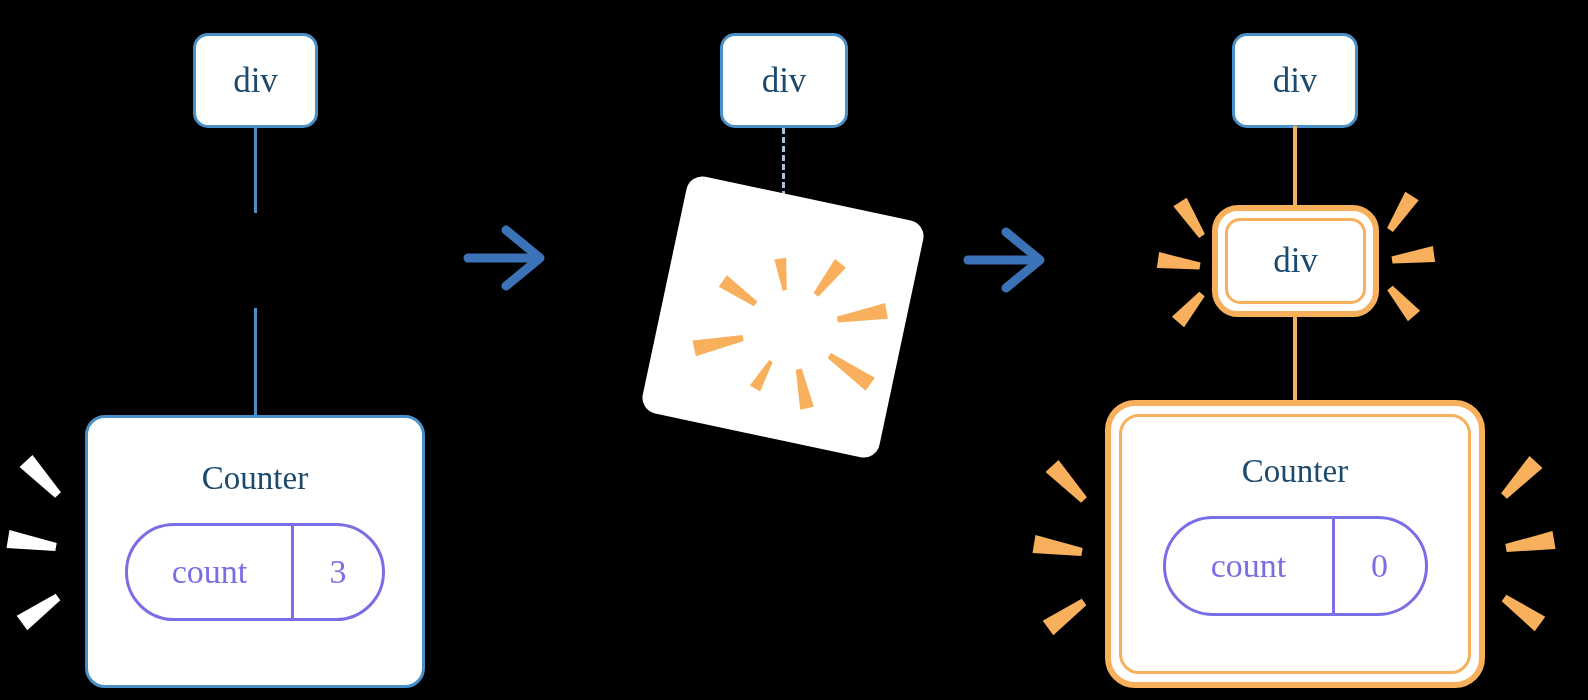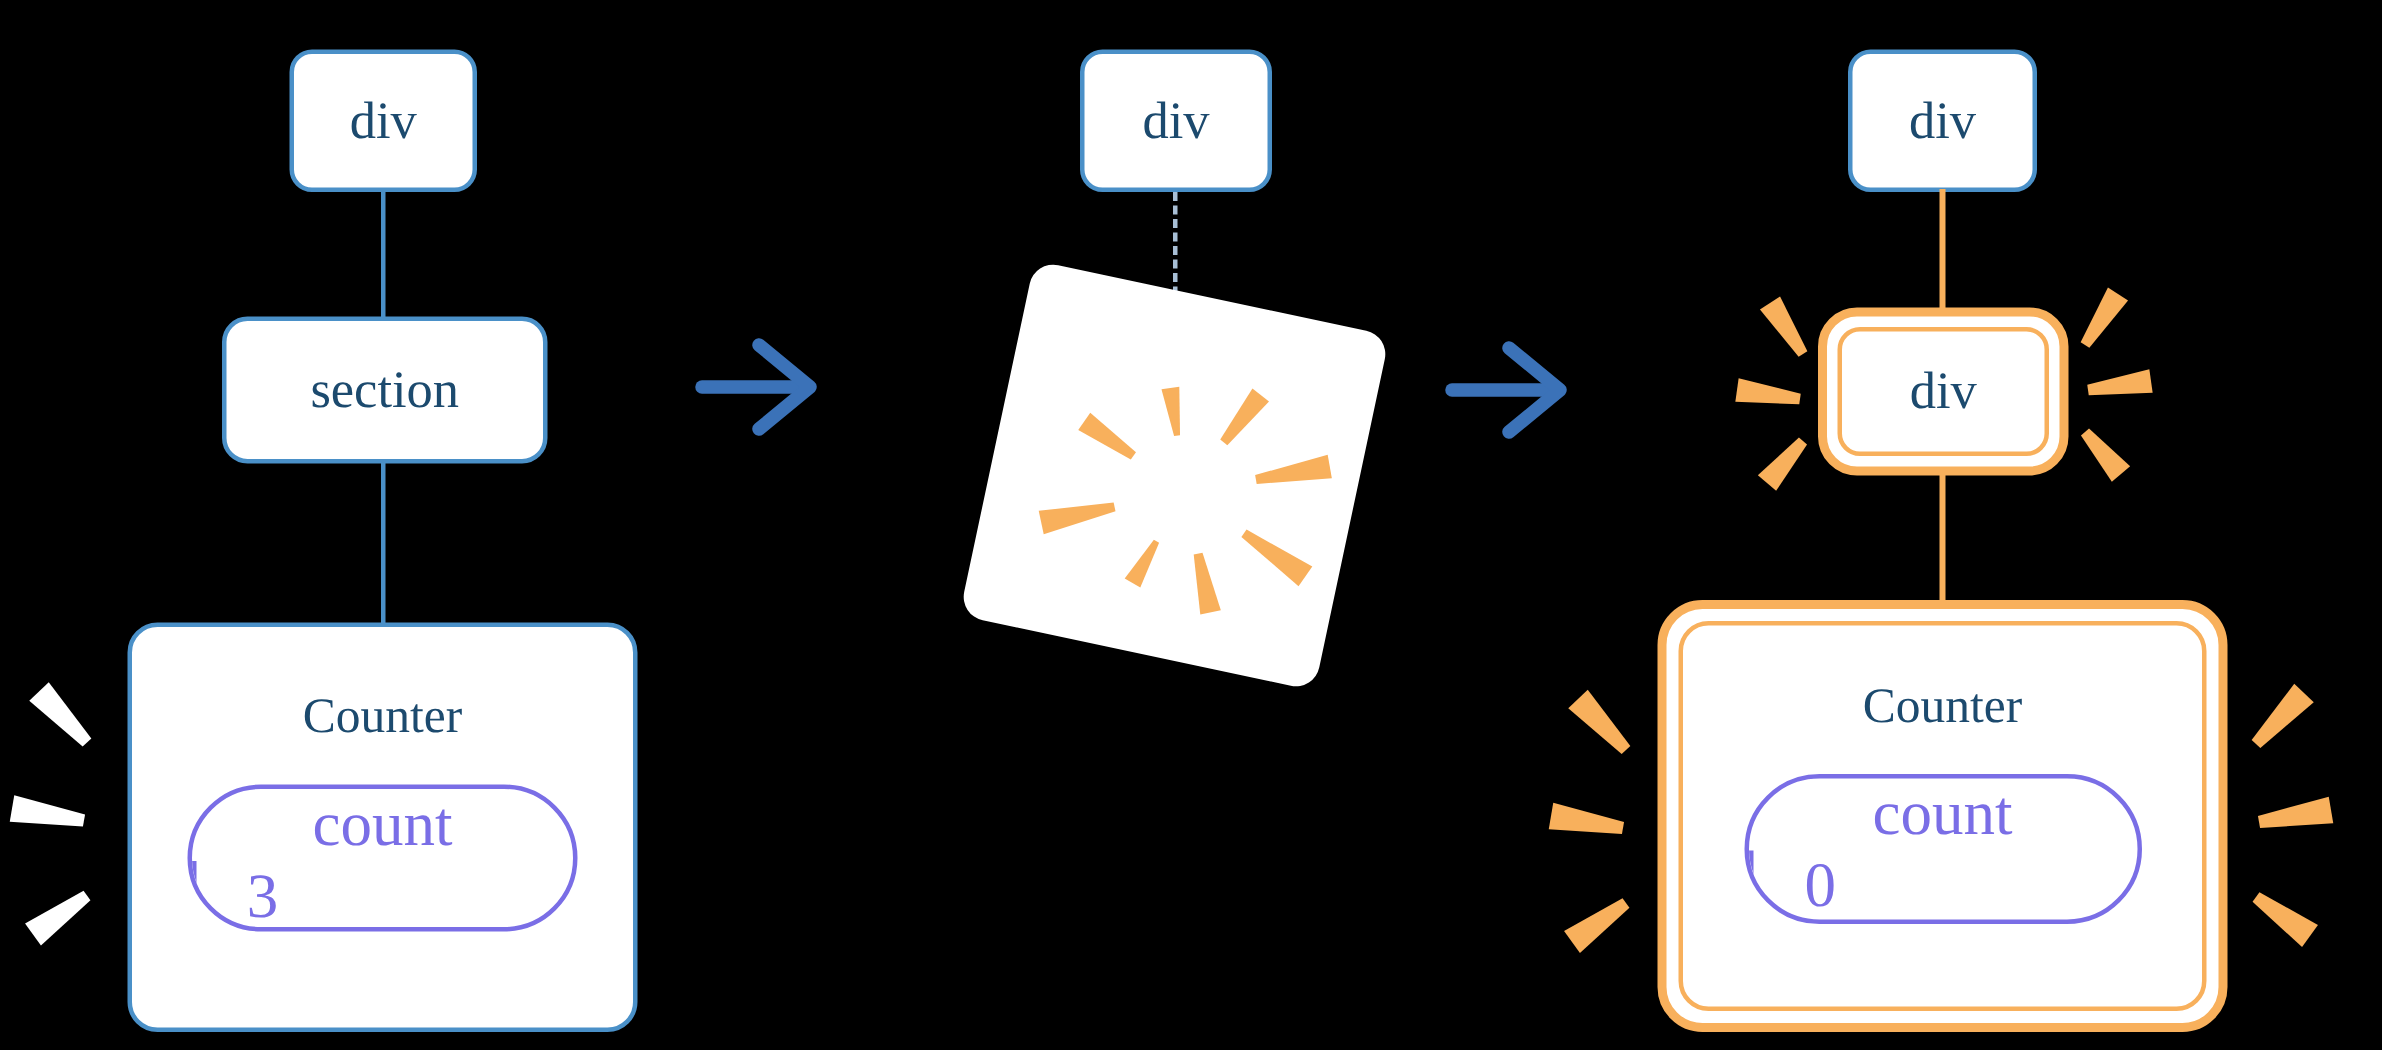--- a/index.html
+++ b/index.html
@@ -31,21 +31,21 @@
   .dashed-line{position:absolute;width:0;border-left:3px dashed var(--dashed-line);}
   .card{
     position:absolute;background:#fff;box-sizing:border-box;
     display:flex;flex-direction:column;align-items:center;
   }
   .blue-card{border:3px solid var(--node-border);border-radius:20px;padding-top:42px;gap:26px;}
   .card-title{font-size:33px;font-weight:500;color:var(--node-text);}
   .pill{
     display:flex;width:260px;height:98px;box-sizing:border-box;background:#fff;
     border:3px solid var(--state-purple);border-radius:60px;overflow:hidden;
-    color:var(--state-purple);font-size:42px;font-weight:500;flex-direction:column;
+    color:var(--state-purple);font-size:34px;font-weight:500;
   }
   .pill-key{flex:1;display:flex;align-items:center;justify-content:center;}
   .pill-val{width:88px;border-left:3px solid var(--state-purple);display:flex;align-items:center;justify-content:center;}
   .glow{
     position:absolute;background:#fff;border:6px solid var(--highlight-orange);
     box-sizing:border-box;padding:7px;
   }
   .glow-inner{
     width:100%;height:100%;box-sizing:border-box;
     border:3px solid var(--highlight-orange);
@@ -65,23 +65,20 @@
 </style>
 </head>
 <body>
 
 <div class="canvas">
 
   <div class="node" style="left:193px;top:33px;width:125px;height:95px">
     <span>div</span>
   </div>
   <div class="vline blue-line" style="left:254px;top:126px;width:3px;height:87px"></div>
-  <div class="node" style="left:148px;top:211px;width:217px;height:98px;border-radius:17px">
-    <span>section</span>
-  </div>
   <div class="vline blue-line" style="left:254px;top:308px;width:3px;height:109px"></div>
 
   <div class="card blue-card" style="left:85px;top:415px;width:340px;height:273px">
     <div class="card-title">Counter</div>
     <div class="pill">
       <div class="pill-key">count</div>
       <div class="pill-val">3</div>
     </div>
   </div>
 

